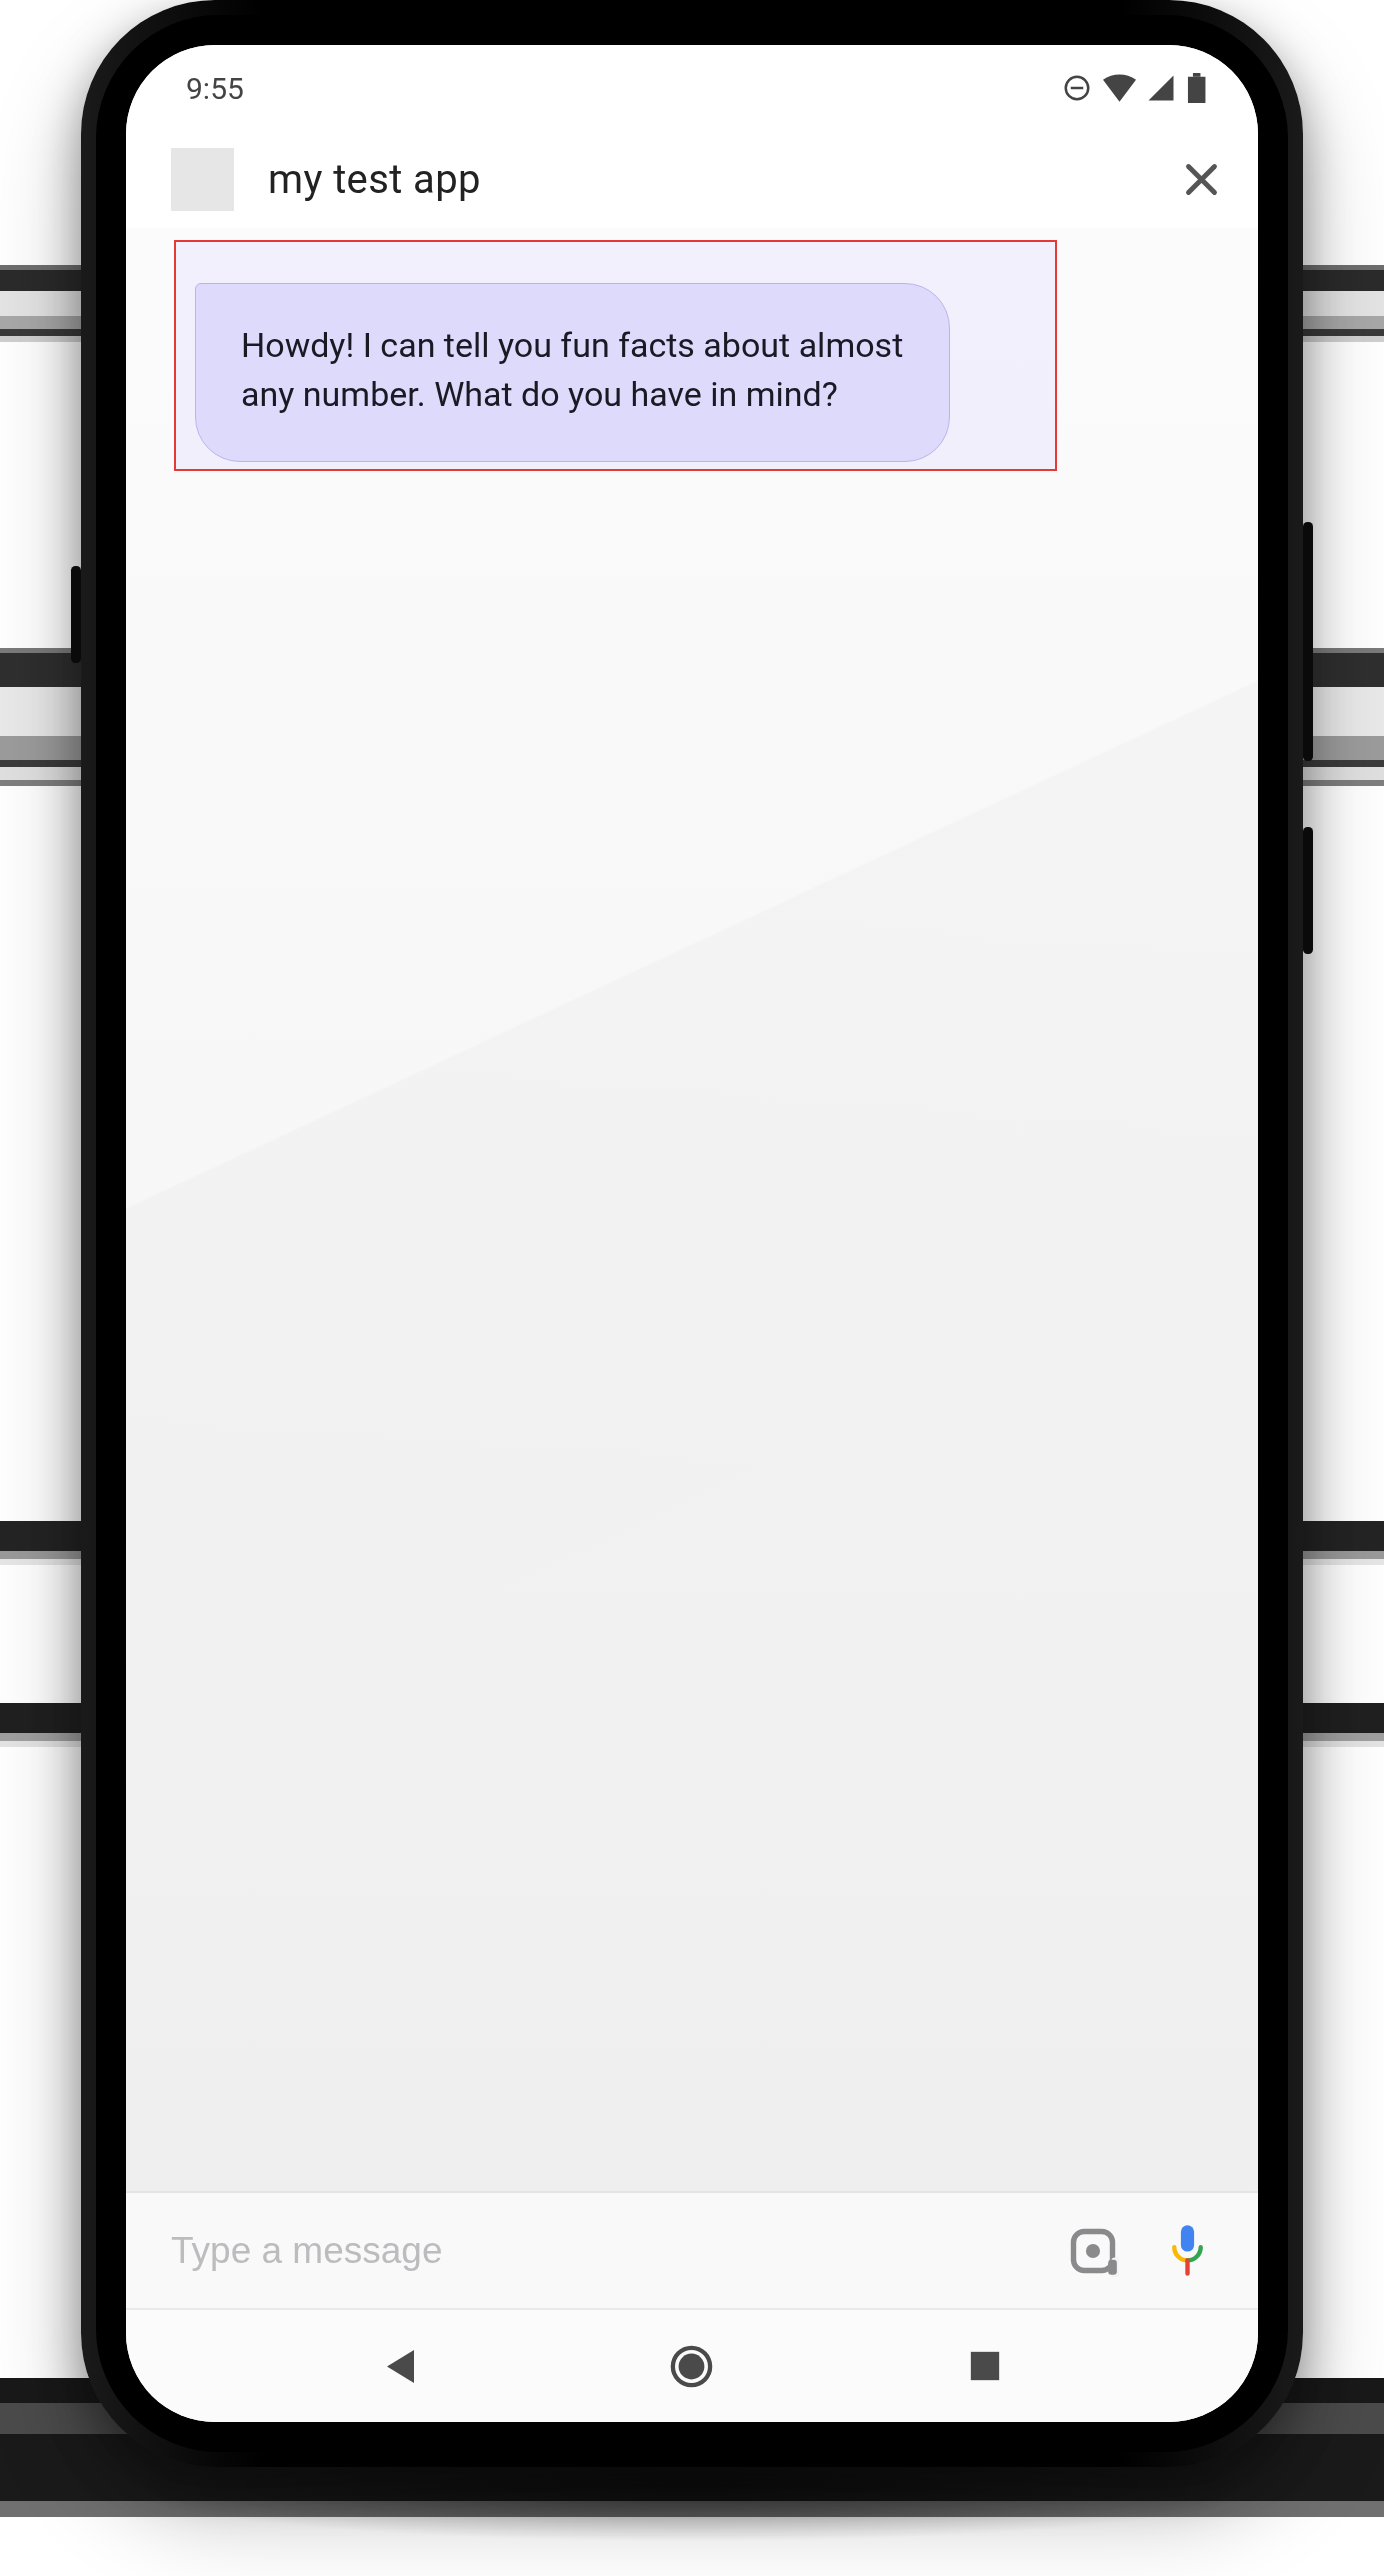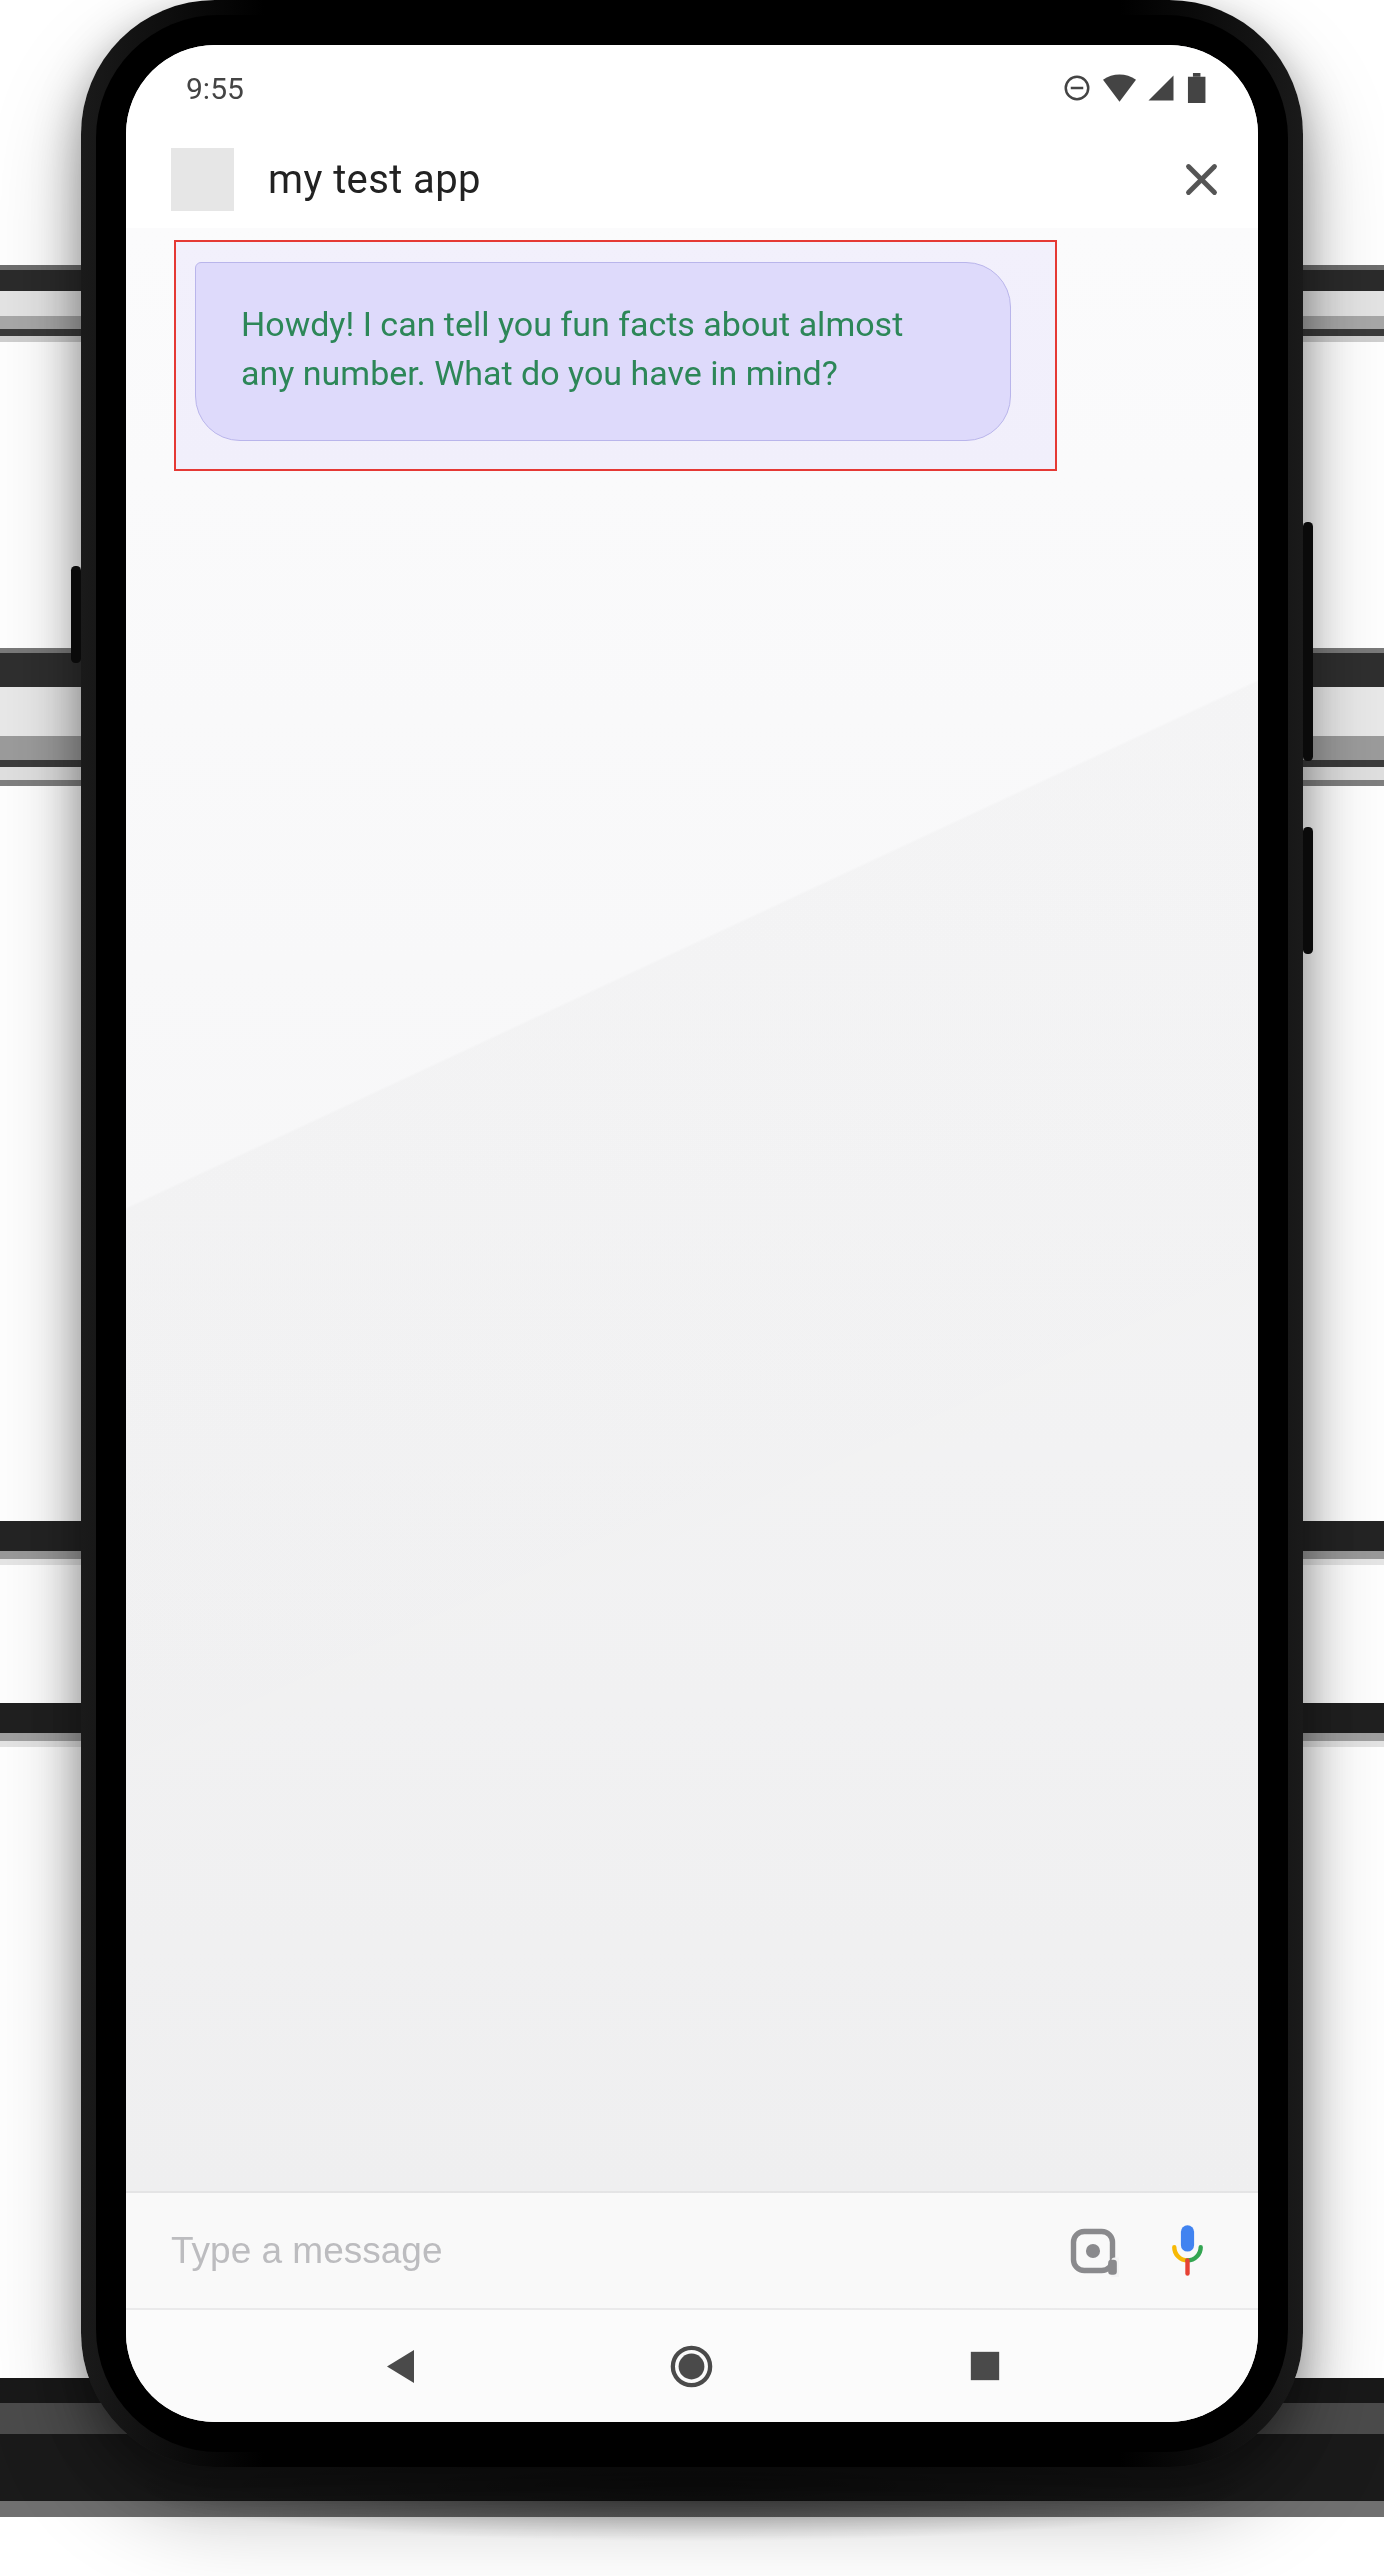--- a/index.html
+++ b/index.html
@@ -147,29 +147,29 @@
     left: 48px;
     width: 883px;
     height: 231px;
     border: 2.2px solid #e53935;
     background: rgba(190,180,255,0.14);
     z-index: 3;
     pointer-events: none;
   }
   .bubble {
     position: relative;
-    margin: 13px 0 0 69px;
-    width: 816px;
+    margin: 34px 0 0 69px;
+    width: 755px;
     background: #e3e1fb;
     border: 1.5px solid #b9b6e8;
     border-radius: 6px 45px 45px 45px;
     padding: 37px 45px 41px 45px;
     font-size: 34px;
     line-height: 1.45;
-    color: #15803d;
+    color: #000000;
     z-index: 2;
   }
 
   
   .input-bar {
     height: 119px;
     background: #fdfdfd;
     border-top: 2.2px solid #e8e8e9;
     border-bottom: 2.2px solid #eeeeef;
     display: flex;

